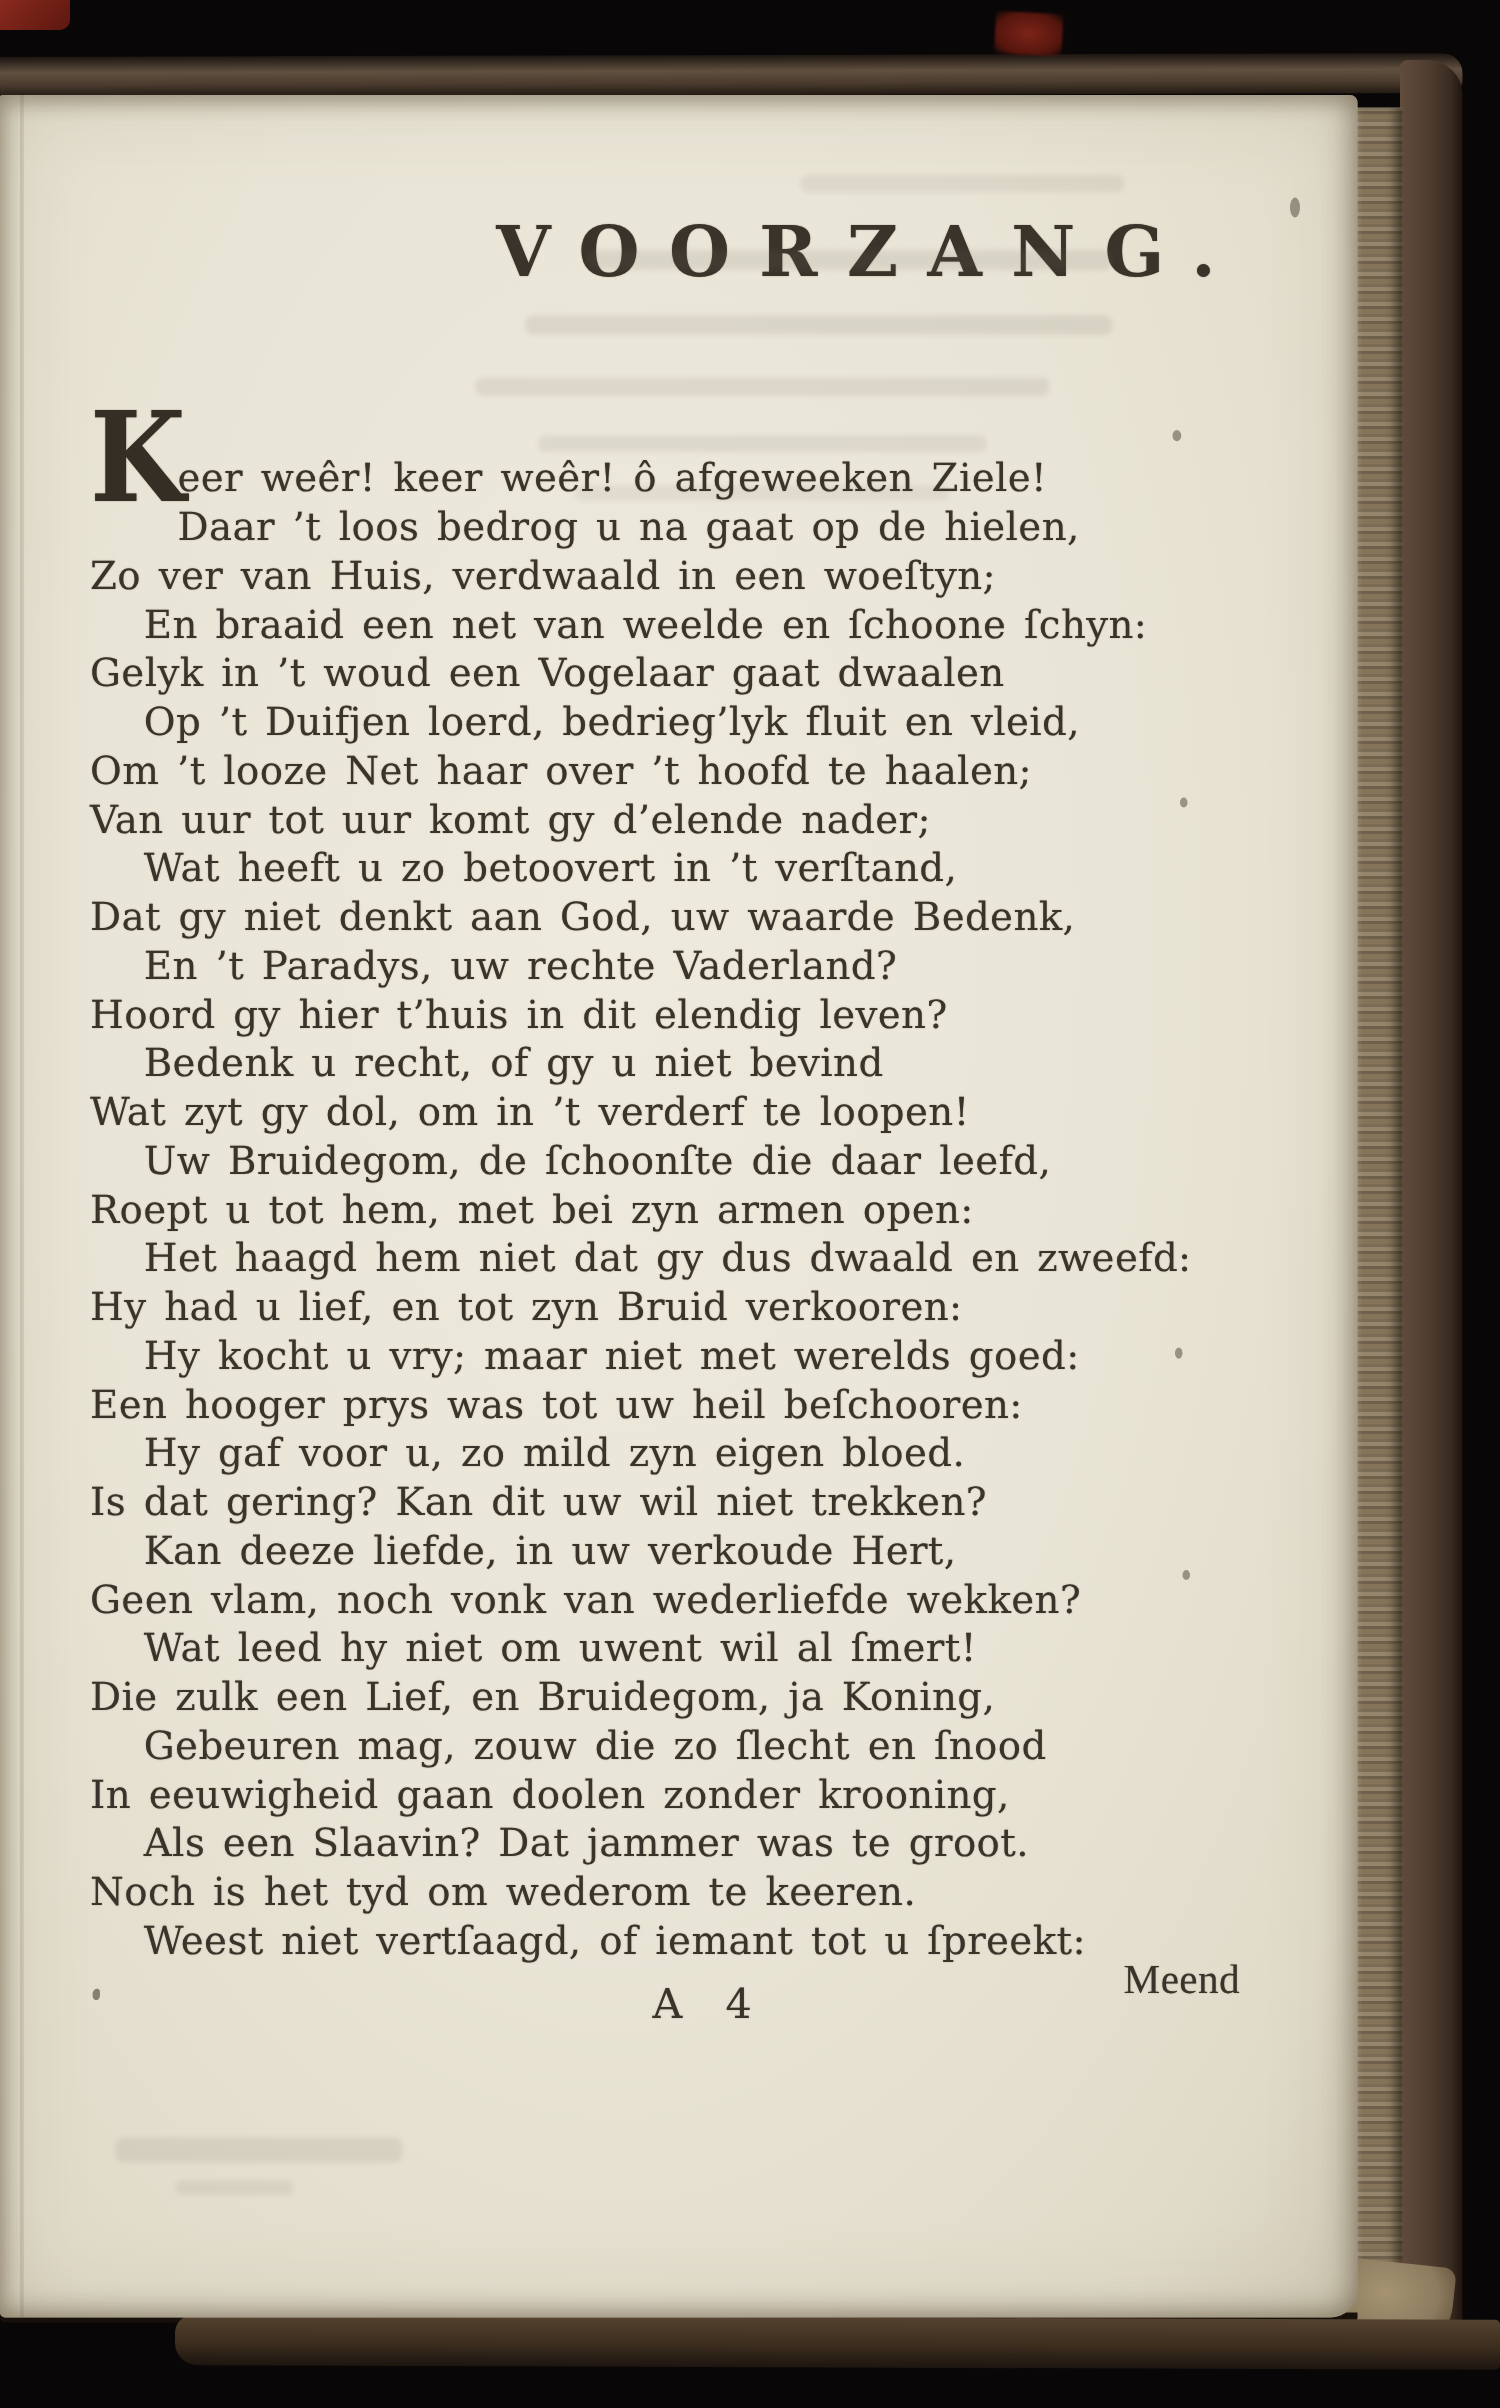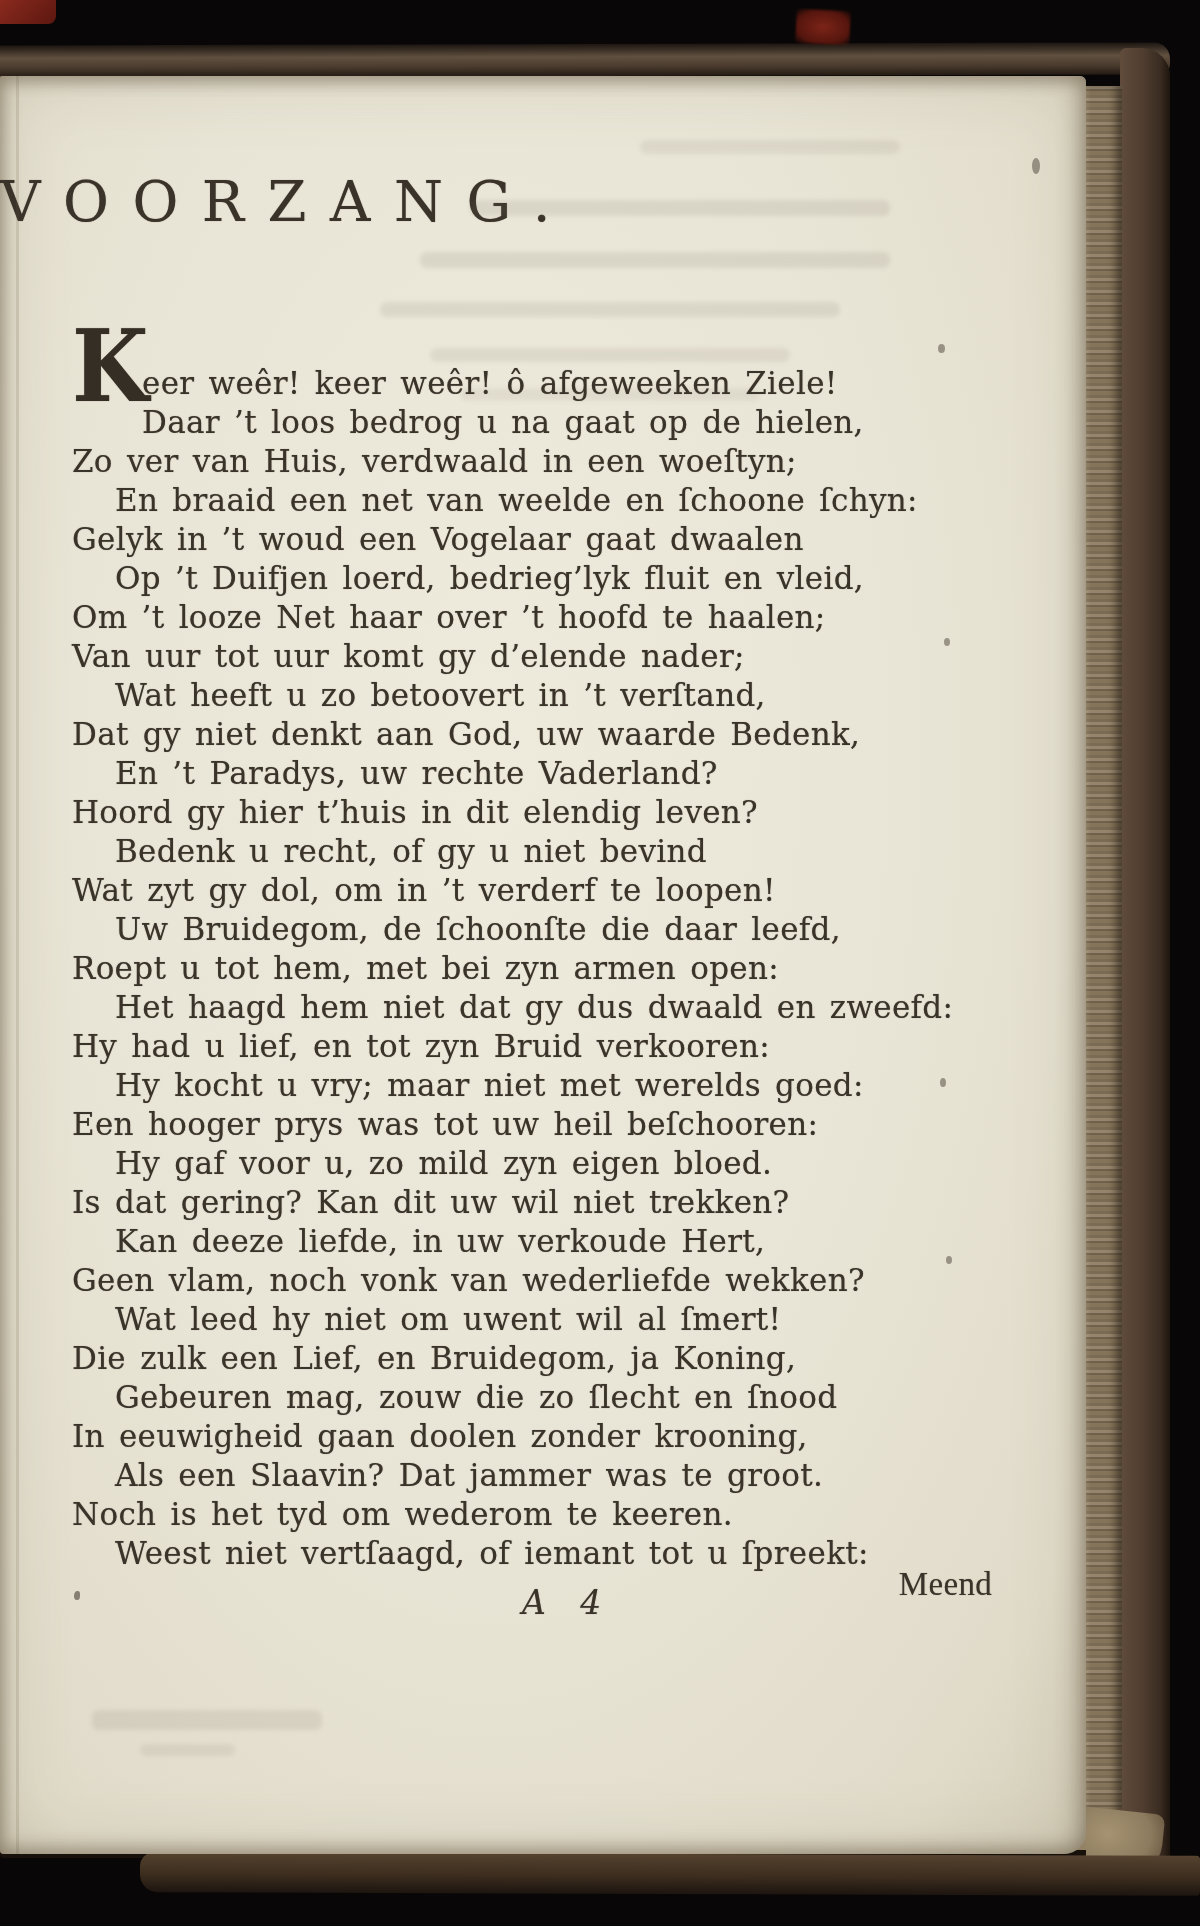--- a/index.html
+++ b/index.html
@@ -31,35 +31,35 @@
     background:#18110b;border-radius:0 0 4px 4px;}
   
   .page{position:absolute;left:0;top:76px;width:1086px;height:1778px;
     background:radial-gradient(ellipse at 45% 38%,#efebdc 0%,#e9e5d6 50%,#e0dbc9 85%,#d2ccb7 100%);
     box-shadow:inset 0 0 70px rgba(125,108,80,.22), inset -10px 0 20px rgba(95,80,58,.30),
                inset 0 -8px 16px rgba(95,80,58,.25), inset 8px 0 14px rgba(95,80,58,.16),
                inset 0 10px 12px rgba(95,80,58,.20);
     border-radius:2px 6px 22px 4px;}
   .page::before{content:"";position:absolute;left:16px;top:0;bottom:0;width:3px;
     background:rgba(100,88,62,.16);}
-  .title{margin:96px 90px 0 0;padding:0;text-align:left;
-    font-size:56px;line-height:60px;font-weight:normal;color:#3a332a;
+  .title{margin:96px 90px 0 0;padding:0;text-align:right;
+    font-size:56px;line-height:60px;font-weight:bold;color:#3a332a;
     letter-spacing:0.42em;text-shadow:0 0 1px rgba(55,47,38,.6);}
   .poem{position:relative;margin:96px 22px 0 72px;width:920px;
     font-size:31px;line-height:39px;color:#3a332a;
     word-spacing:4px;letter-spacing:0.3px;text-shadow:0 0 1px rgba(55,47,38,.5);}
   .dropcap{float:left;width:64px;height:104px;margin:-10px 6px 0 0;
     font-size:100px;line-height:96px;font-weight:bold;color:#352e25;
     transform:scale(0.88,1);transform-origin:left top;
     text-shadow:0 0 1px rgba(50,42,33,.7);}
   .poem-lines{padding-top:36px;}
   .poem-line{white-space:nowrap;}
   .poem-line.indent{padding-left:43px;}
   .pfooter{position:relative;height:60px;margin-top:4px;font-size:33px;}
-  .sig{position:absolute;left:450px;top:6px;letter-spacing:10px;font-style:italic;}
+  .sig{position:absolute;left:450px;top:6px;letter-spacing:10px;}
   .catchword{position:absolute;right:0;top:-12px;font-family:Liberation Serif, serif;}
   .ink-dot{position:absolute;left:2px;top:14px;width:6px;height:9px;
     background:rgba(58,50,40,.55);border-radius:60% 40% 50% 50%;}
   
   .smudge{position:absolute;background:#6f685c;filter:blur(2px);border-radius:7px;}
   .speck{position:absolute;background:rgba(74,66,55,.5);border-radius:50%;}
 </style>
 </head>
 <body>
 

